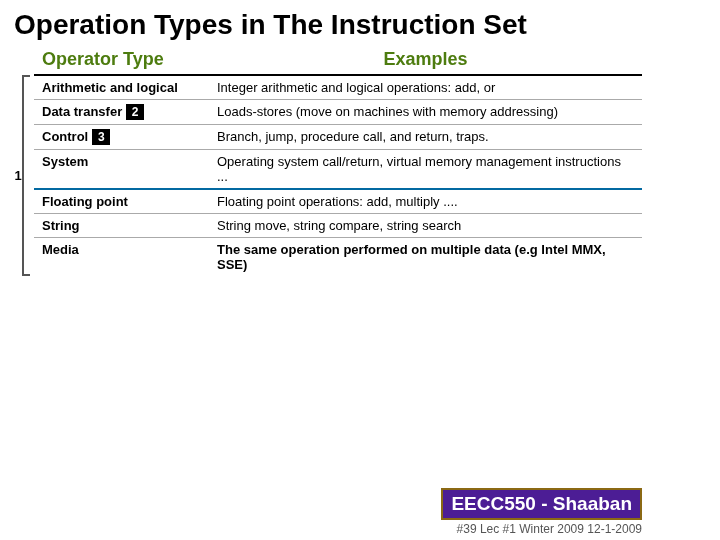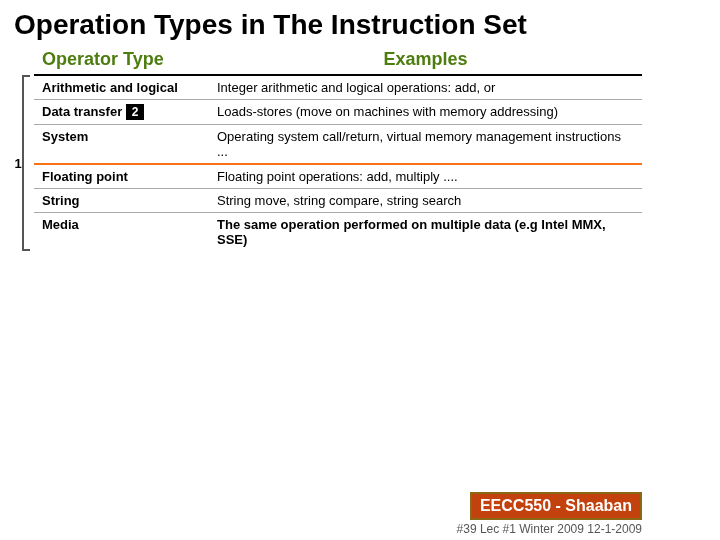--- a/index.html
+++ b/index.html
@@ -72,36 +72,36 @@
     }
     .footer-bar {
       position: absolute;
       bottom: 4px;
       right: 14px;
       display: flex;
       flex-direction: column;
       align-items: flex-end;
     }
     .eecc-badge {
-      background: #c2410c;
+      background: #4c1d95;
       color: #fff;
-      font-size: 16px;
+      font-size: 19px;
       font-weight: bold;
       padding: 3px 8px;
       border: 2px solid #8b6914;
       display: inline-block;
     }
     .footer-small {
       font-size: 12px;
       color: #555;
       margin-top: 2px;
       text-align: right;
     }
     tr.group-top td {
-      border-top: 2px solid #f97316;
+      border-top: 2px solid #0369a1;
     }
   </style>
 </head>
 <body>
 
 <div class="slide">
   <div class="slide-title">Operation Types in The Instruction Set</div>
 
   <div style="display:flex; flex-direction:row; width:100%; margin-top:2px;">
 
@@ -122,20 +122,24 @@
       <tbody id="table-body">
       <tr class="group-top">
             <td class="col-type">Arithmetic and logical</td>
             <td class="col-examples">Integer arithmetic and logical operations: add, or</td>
           </tr>
           <tr>
             <td class="col-type">Data transfer<span class="badge">2</span></td>
             <td class="col-examples">Loads-stores  (move on machines with memory addressing)</td>
           </tr>
           <tr>
+            <td class="col-type">Control<span class="badge">3</span></td>
+            <td class="col-examples">Branch, jump, procedure call, and return, traps.</td>
+          </tr>
+          <tr>
             <td class="col-type">System</td>
             <td class="col-examples">Operating system call/return, virtual memory management instructions ...</td>
           </tr>
           <tr class="group-top">
             <td class="col-type">Floating point</td>
             <td class="col-examples">Floating point operations: add, multiply ....</td>
           </tr>
           <tr>
             <td class="col-type">String</td>
             <td class="col-examples">String move, string compare, string search</td>

